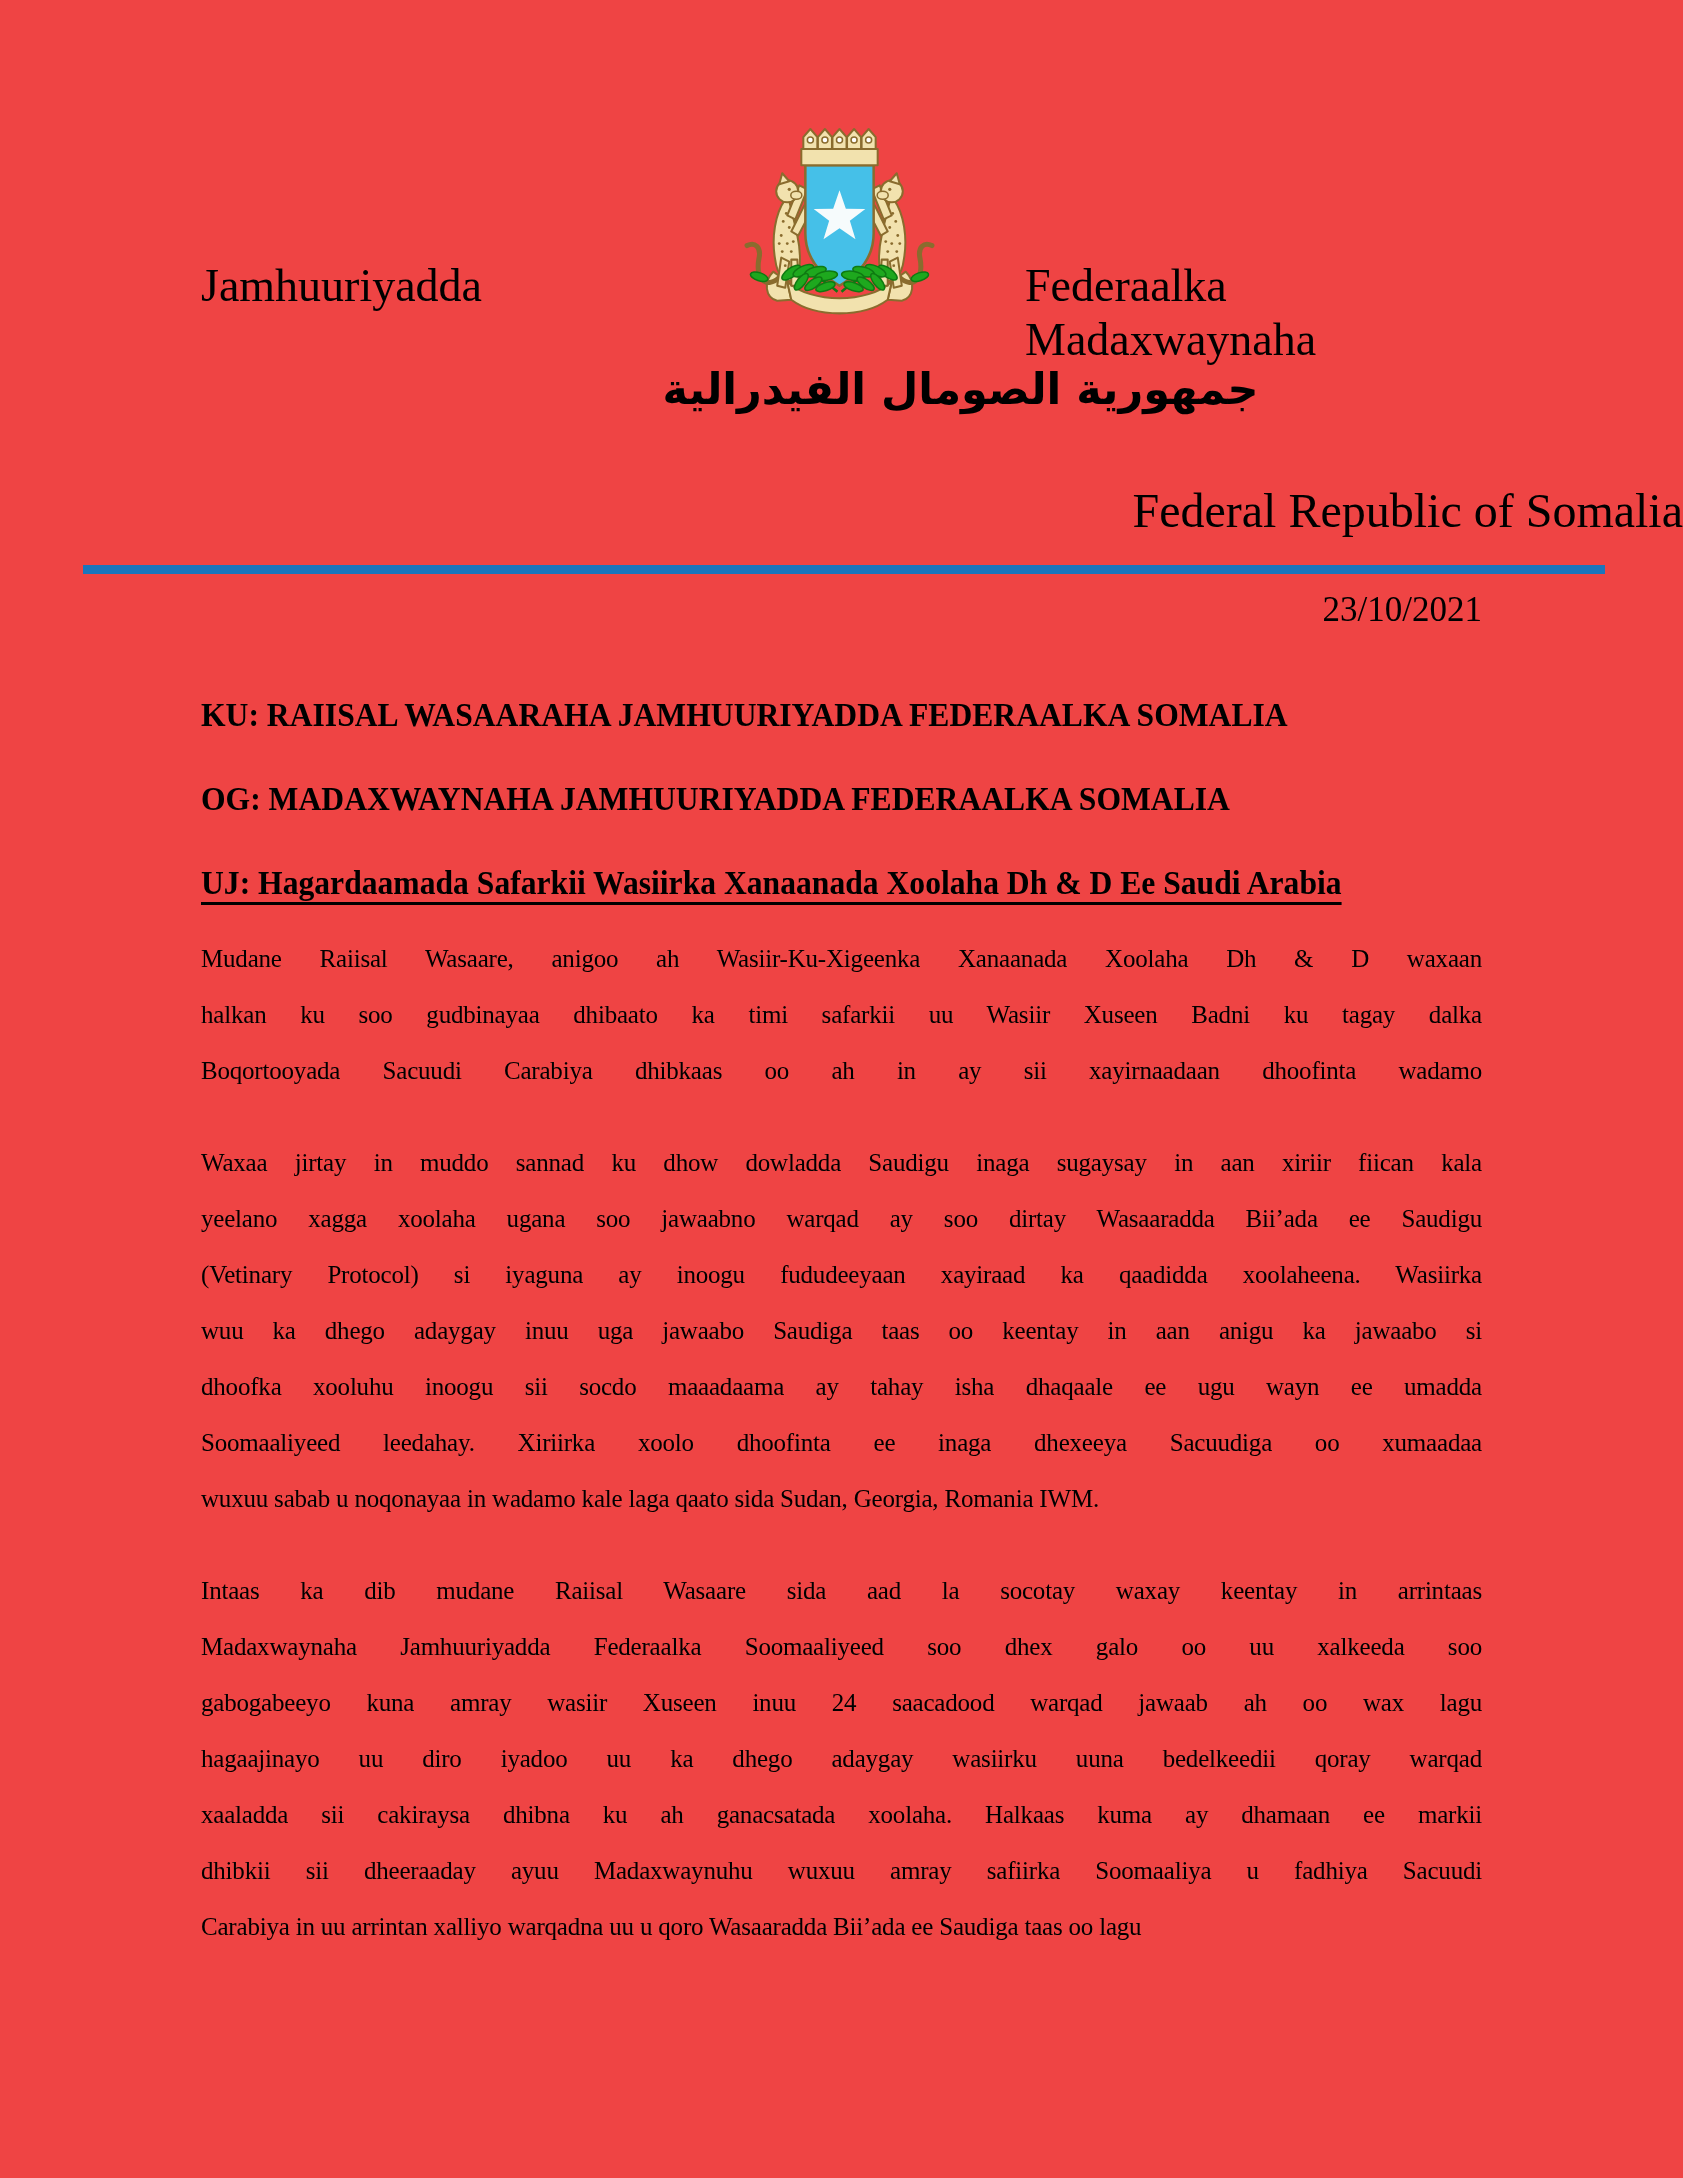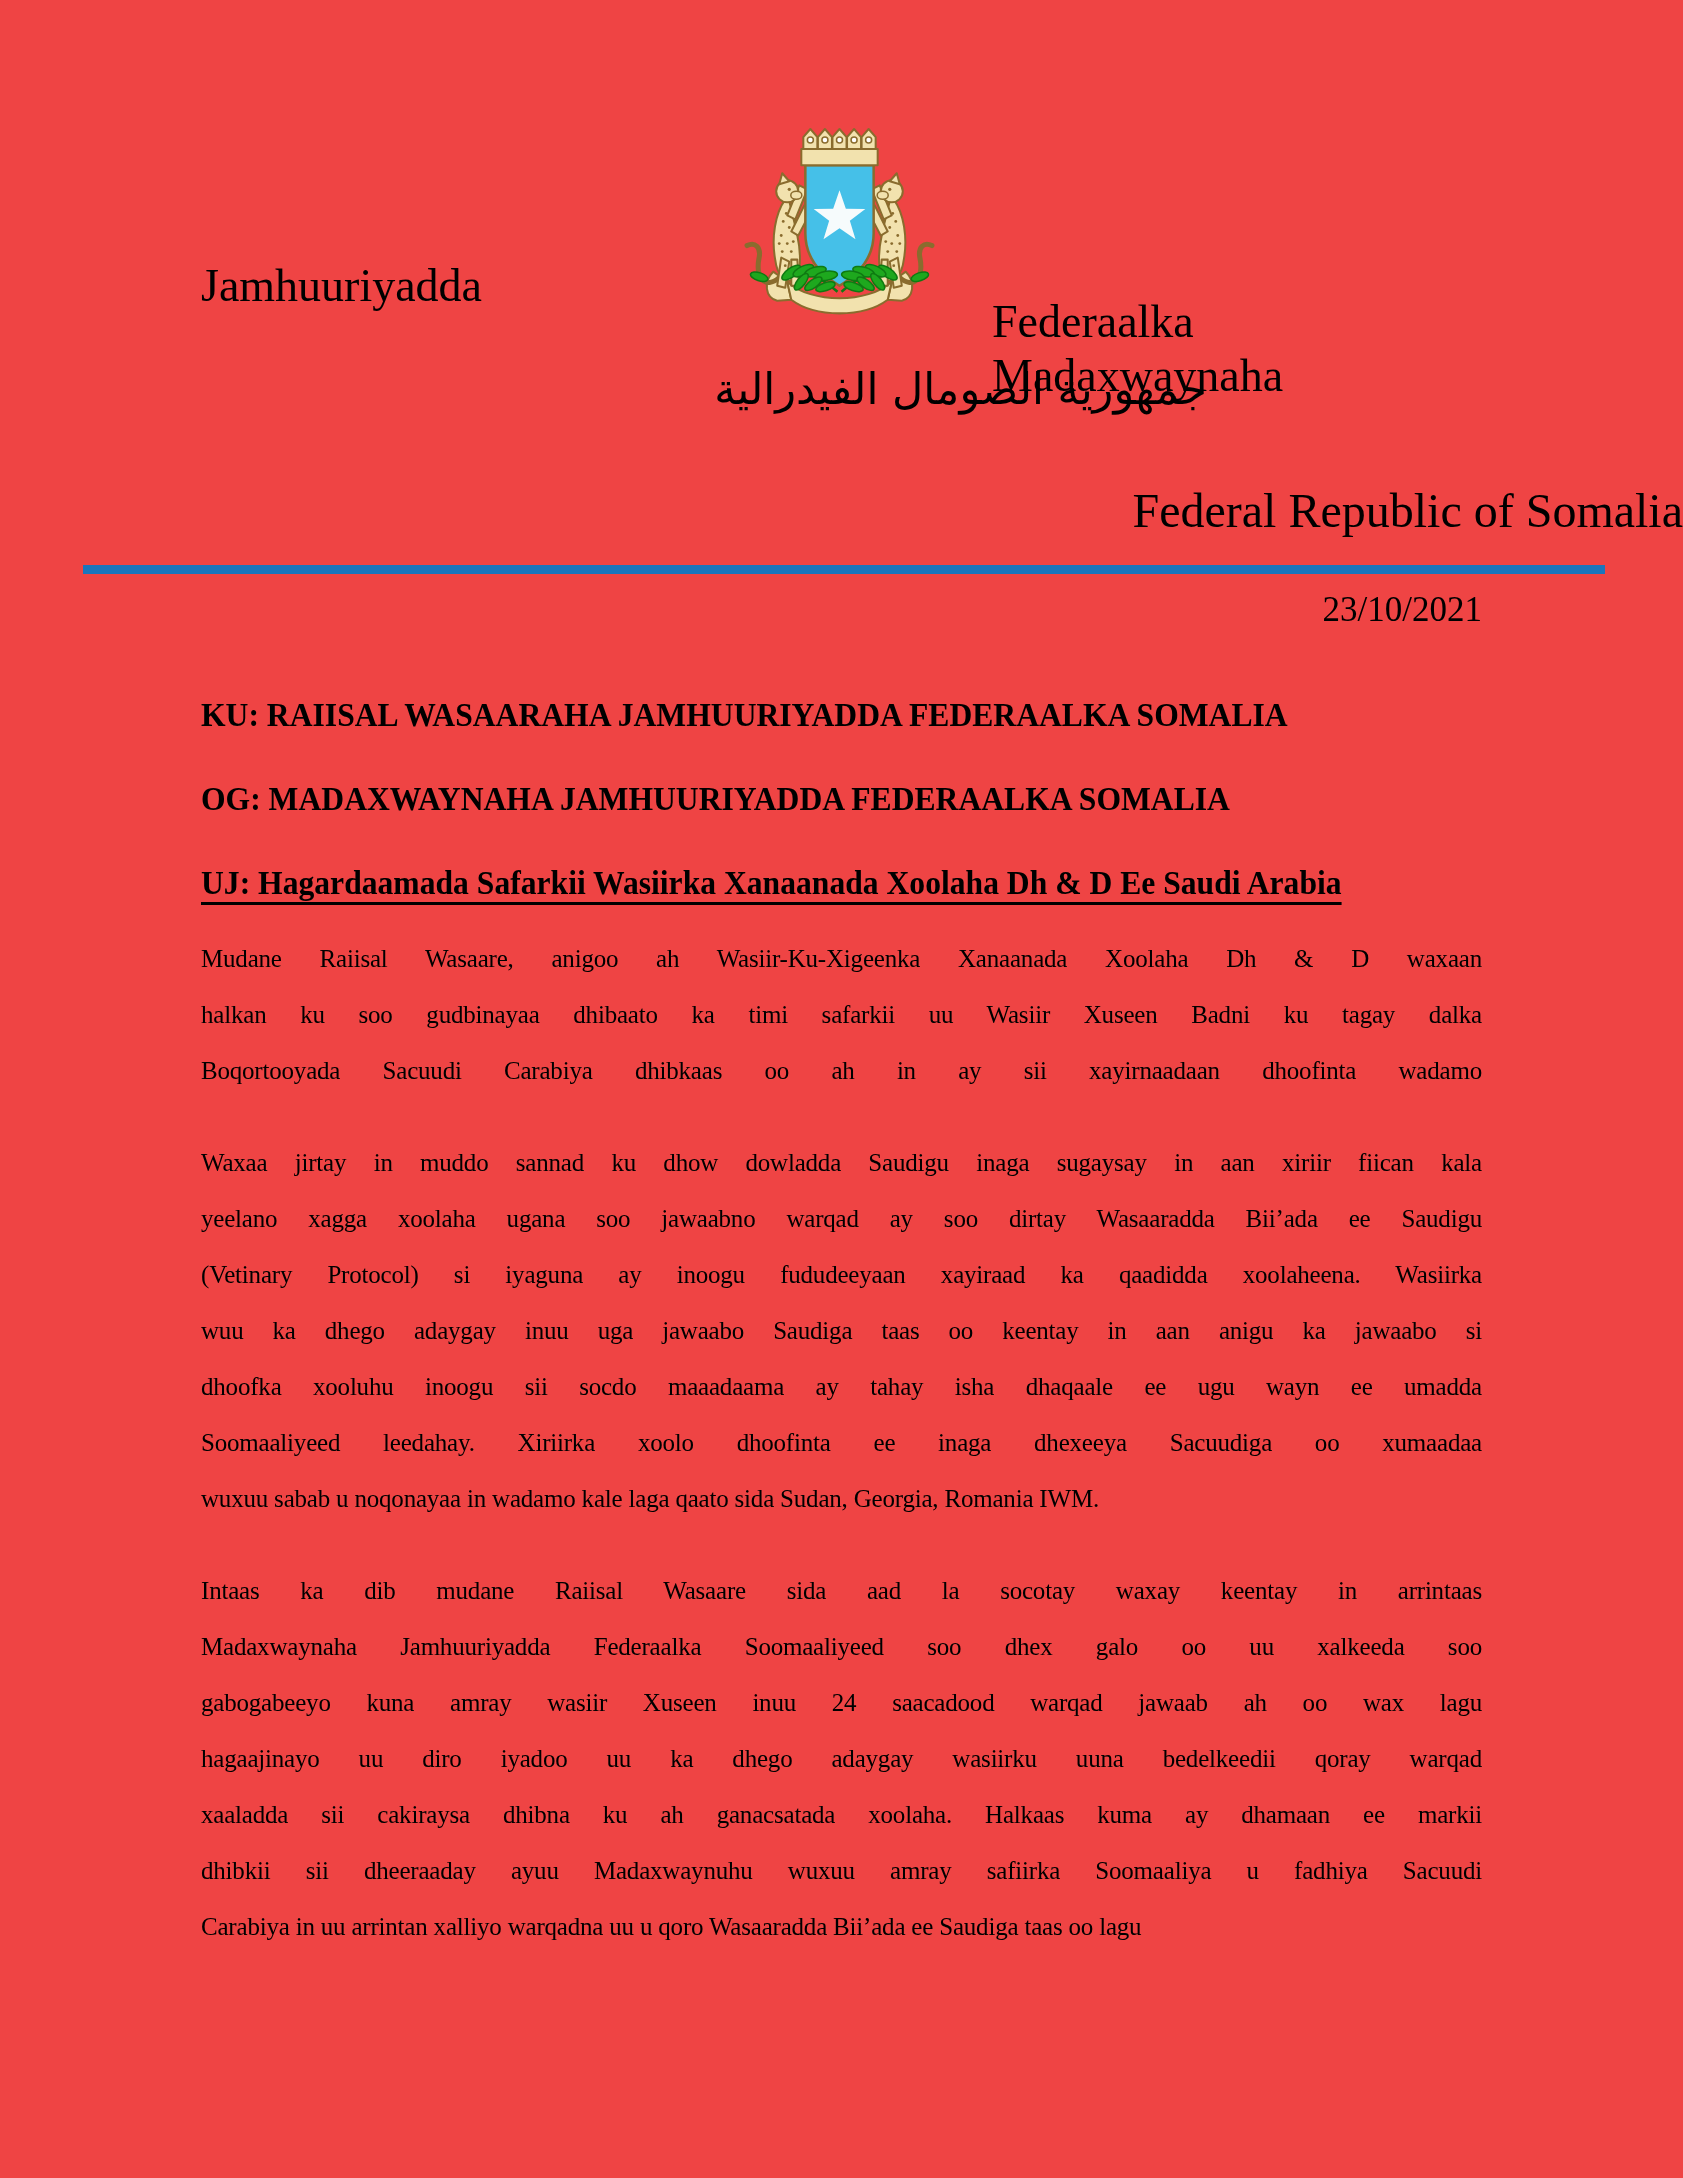--- a/index.html
+++ b/index.html
@@ -20,34 +20,33 @@
     font-size: 46px;
     white-space: nowrap;
   }
   .emblem {
     position: absolute;
     left: 738px; top: 125px;
     width: 203px; height: 216px;
   }
   .brand-right {
     position: absolute;
-    left: 992px; top: 259px;
+    left: 1025px; top: 259px;
     font-size: 46px;
     line-height: 54px;
     white-space: nowrap;
-    margin-top: 36px;
   }
   .arabic-title {
     position: absolute;
     left: 614px; top: 364px;
     width: 693px;
     text-align: center;
     direction: rtl;
     font-family: "DejaVu Sans", sans-serif;
-    font-weight: 400;
+    font-weight: 700;
     font-size: 43px;
     white-space: nowrap;
   }
   .english-title {
     position: absolute;
     left: 178px; right: 0; top: 483px;
     text-align: right;
     font-size: 48px;
     white-space: nowrap;
   }

